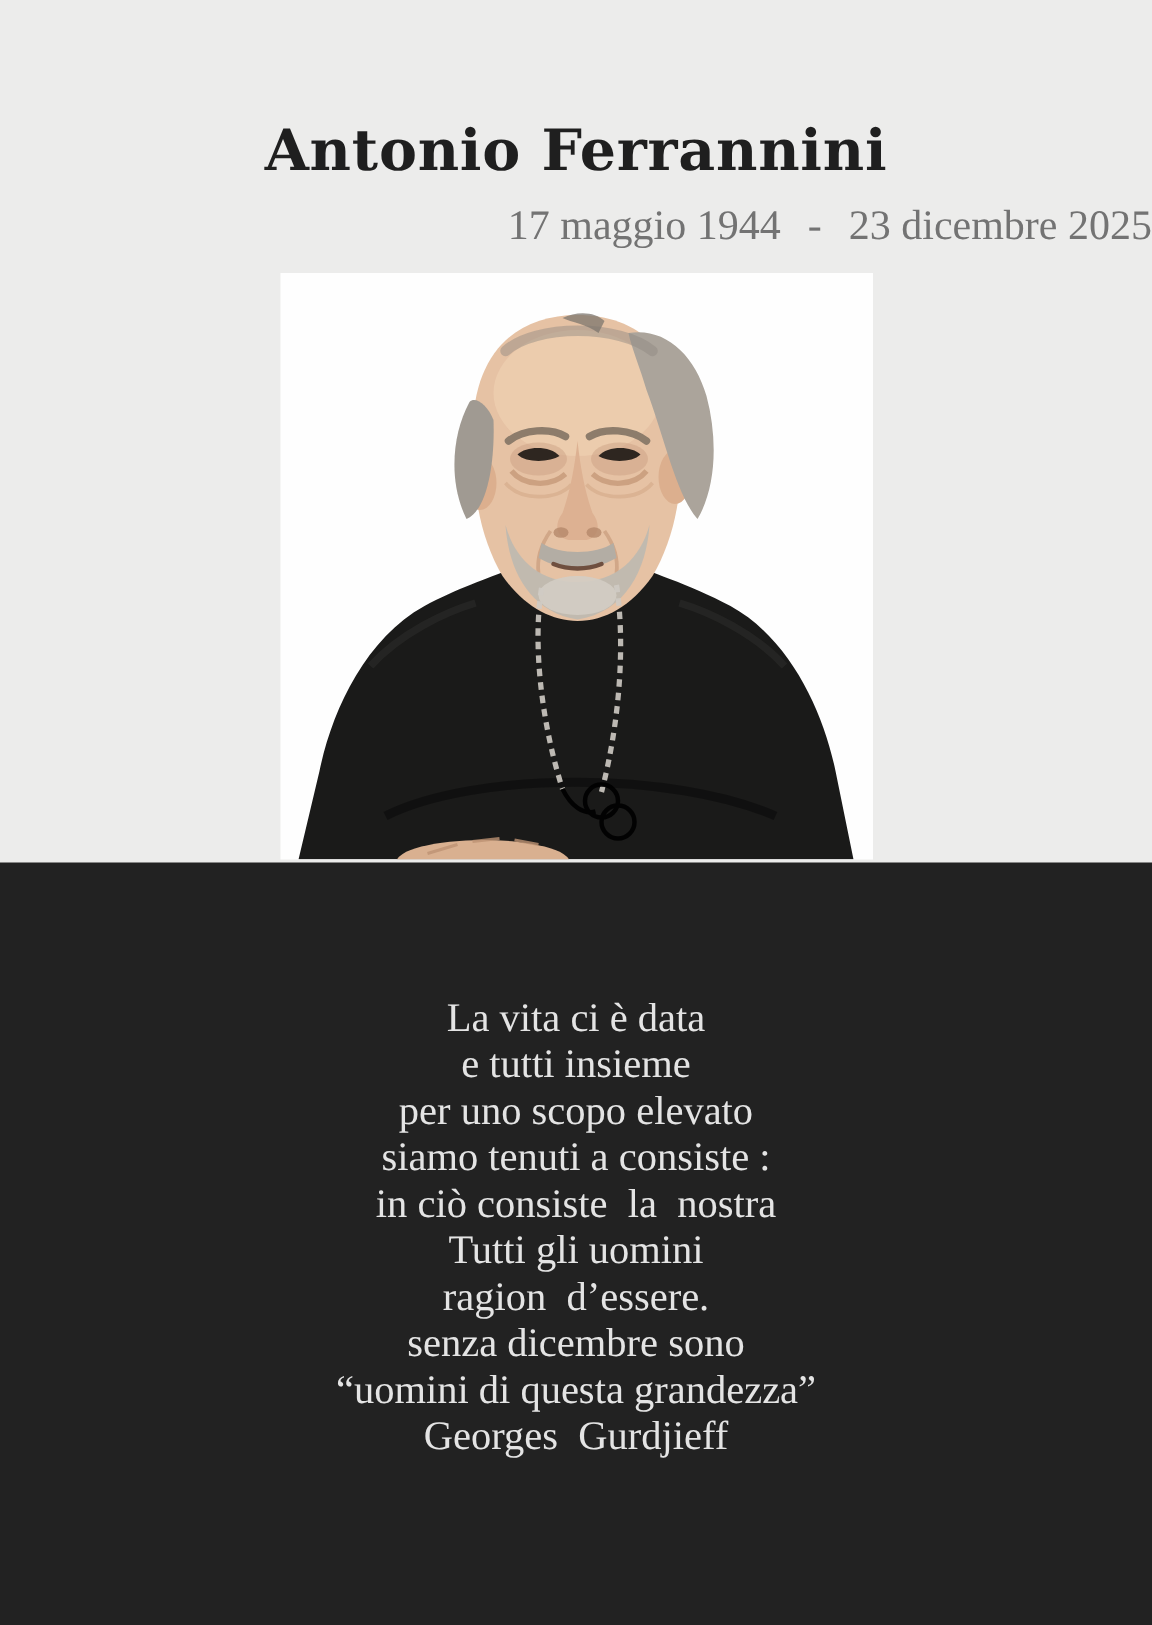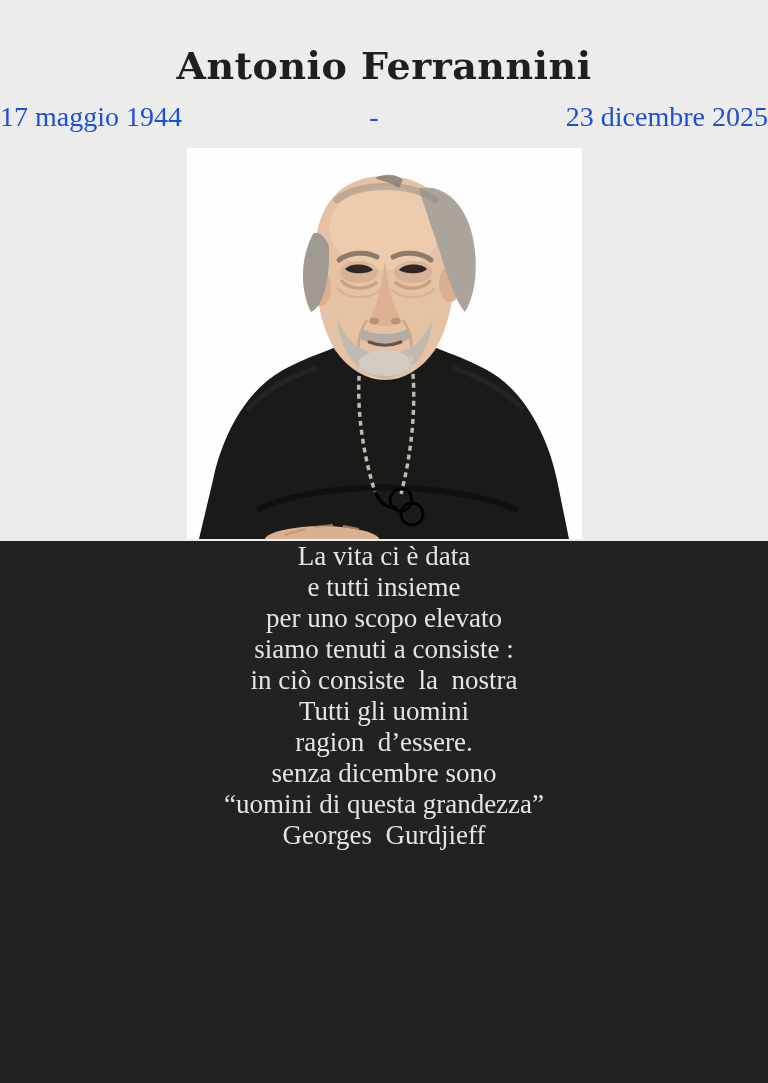--- a/index.html
+++ b/index.html
@@ -4,43 +4,43 @@
 <style>
   html,body { margin:0; padding:0; }
   body {
     width:768px; height:1083px;
     font-family:"Liberation Serif", serif;
     background:#ECECEB;
   }
   .card { width:768px; height:1083px; overflow:hidden; }
 
   .top {
-    height:541px; background:#ECECEB; text-align:center;
+    height:541px; background:#ECECEB; text-align:center;margin-top:34px;
   }
   .title {
     margin:0; padding-top:46px;
     font-family:"DejaVu Serif", serif;
     font-weight:bold; font-size:38px; line-height:1.05;
     letter-spacing:0.5px; color:#1F1F1F;
   }
   .dates {
-    margin-top:14px; font-size:28px; line-height:1.2; color:#1d4ed8;
-    display:flex; justify-content:space-between; align-items:baseline; gap:18px;
+    margin-top:14px; font-size:28px; line-height:1.2; color:#737373;
+    display:flex; justify-content:flex-end; align-items:baseline; gap:18px;
   }
   .photo-frame {
     width:395px; height:391px; margin:15px auto 0;
     background:#FEFEFE; overflow:hidden;
   }
   .photo-frame svg { display:block; }
 
   .bottom {
     height:542px; background:#222222;
   }
   .quote {
-    text-align:center;
+    padding-top:88px; text-align:center;
     color:#E4E4E4; font-size:27px; line-height:31px;
   }
   .qline { white-space:pre; }
 </style>
 </head>
 <body>
 
 <div class="card">
 
   <div class="top">

